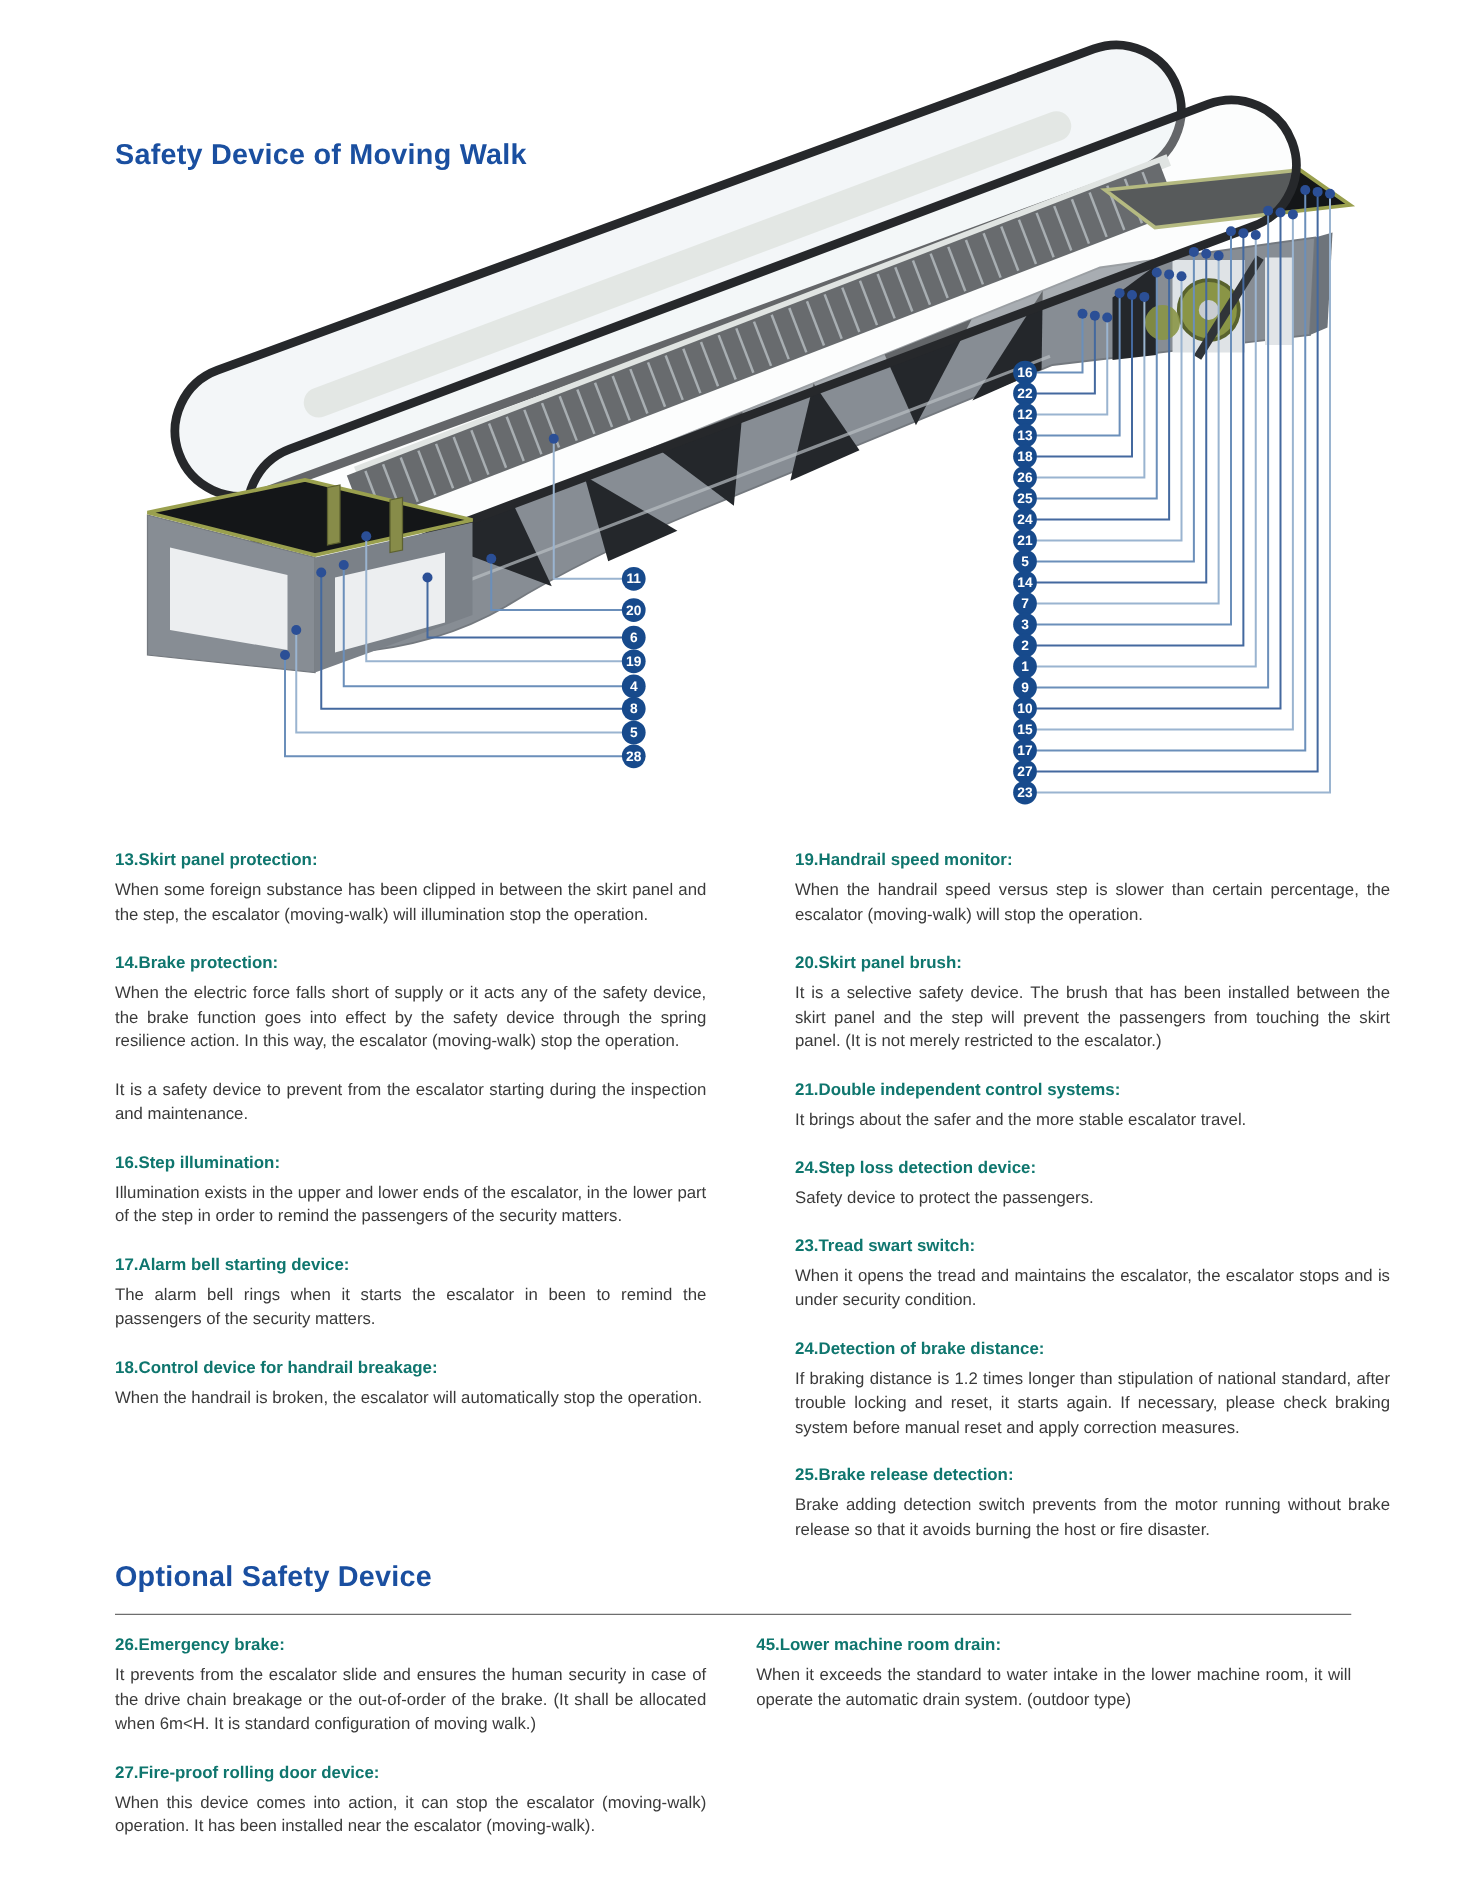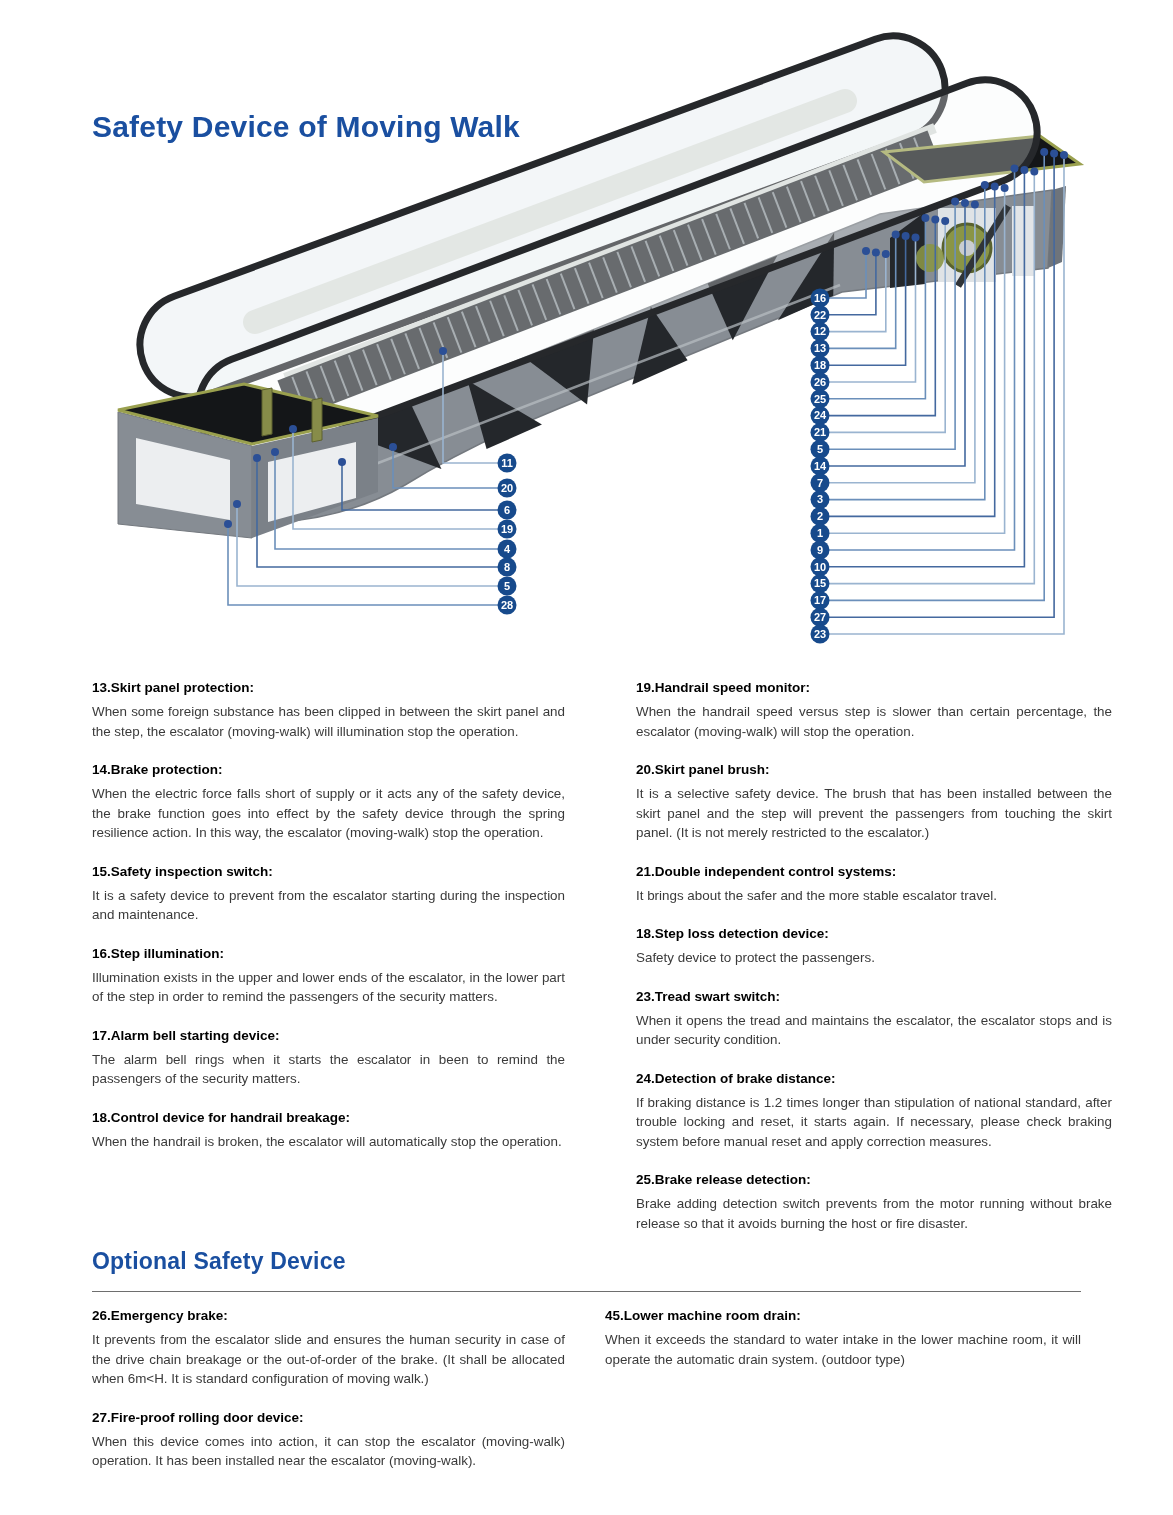--- a/index.html
+++ b/index.html
@@ -1,29 +1,29 @@
 <!DOCTYPE html>
 <html><head>
 <meta charset="utf-8">
 <style>
   html,body{margin:0;padding:0;background:#ffffff;}
   .page{position:relative;width:1173px;height:1515px;background:#fff;
         font-family:"Liberation Sans",sans-serif;overflow:hidden;}
   .title{position:absolute;margin:0;font-weight:bold;color:#1a4fa0;letter-spacing:.2px;}
-  #main-title{left:92px;top:110px;font-size:30px;}
+  #main-title{left:92px;top:110px;font-size:23px;}
   #optional-title{left:92px;top:1248px;font-size:23px;text-align:center;}
   .rule{position:absolute;left:92px;top:1291px;width:989px;border:none;
         border-top:1px solid #6e6e6e;margin:0;}
   .col{position:absolute;}
   #col-main-left{left:92px;top:678px;width:473px;}
   #col-main-right{left:636px;top:678px;width:476px;}
   #col-opt-left{left:92px;top:1306px;width:473px;}
   #col-opt-right{left:605px;top:1306px;width:476px;}
   .item{margin:0 0 19px 0;}
-  .item h4{margin:0 0 5px 0;font-size:13.5px;line-height:19px;color:#000000;}
+  .item h4{margin:0 0 5px 0;font-size:13.5px;line-height:19px;color:#0f766e;}
   .item p{margin:0;font-size:13.4px;line-height:19.5px;color:#3a3a3a;
           text-align:justify;}
   #diagram-svg{position:absolute;left:0;top:0;}
   #diagram-svg text{font-family:"Liberation Sans",sans-serif;font-weight:bold;}
 </style>
 </head>
 <body>
 
 <div class="page">
 
@@ -301,21 +301,20 @@
   <div class="col" id="col-main-left">
       <div class="item">
         <h4>13.Skirt panel protection:</h4>
         <p>When some foreign substance has been clipped in between the skirt panel and the step, the escalator (moving-walk) will illumination stop the operation.</p>
       </div>
       <div class="item">
         <h4>14.Brake protection:</h4>
         <p>When the electric force falls short of supply or it acts any of the safety device, the brake function goes into effect by the safety device through the spring resilience action. In this way, the escalator (moving-walk) stop the operation.</p>
       </div>
       <div class="item">
-        <h4>15.Safety inspection switch:</h4>
         <p>It is a safety device to prevent from the escalator starting during the inspection and maintenance.</p>
       </div>
       <div class="item">
         <h4>16.Step illumination:</h4>
         <p>Illumination exists in the upper and lower ends of the escalator, in the lower part of the step in order to remind the passengers of the security matters.</p>
       </div>
       <div class="item">
         <h4>17.Alarm bell starting device:</h4>
         <p>The alarm bell rings when it starts the escalator in been to remind the passengers of the security matters.</p>
       </div>
@@ -331,21 +330,21 @@
       </div>
       <div class="item">
         <h4>20.Skirt panel brush:</h4>
         <p>It is a selective safety device.  The brush that has been installed between the skirt panel and the step will prevent the passengers from touching the skirt panel.  (It is not merely restricted to the escalator.)</p>
       </div>
       <div class="item">
         <h4>21.Double independent control systems:</h4>
         <p>It brings about the safer and the more stable escalator travel.</p>
       </div>
       <div class="item">
-        <h4>18.Step loss detection device:</h4>
+        <h4>24.Step loss detection device:</h4>
         <p>Safety device to protect the passengers.</p>
       </div>
       <div class="item">
         <h4>23.Tread swart switch:</h4>
         <p>When it opens the tread and maintains the escalator, the escalator stops and is under security condition.</p>
       </div>
       <div class="item">
         <h4>24.Detection of brake distance:</h4>
         <p>If braking distance is 1.2 times longer than stipulation of national standard, after trouble locking and reset, it starts again.  If necessary, please check braking system before manual reset and apply correction measures.</p>
       </div>

